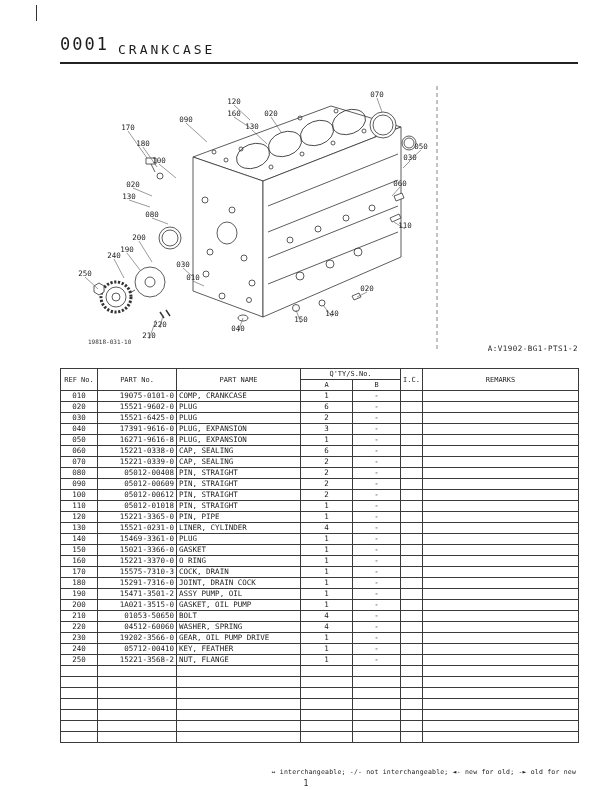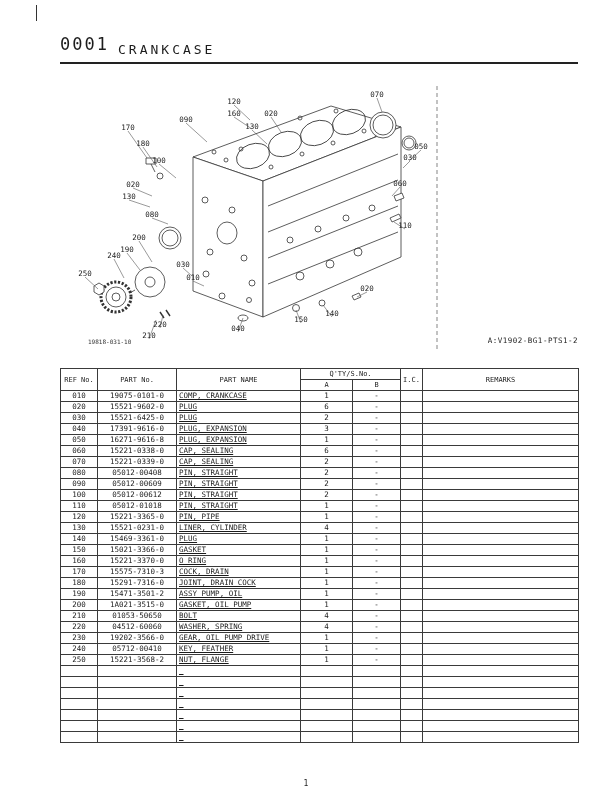--- a/index.html
+++ b/index.html
@@ -13,36 +13,36 @@
   }
   
   .hdr-code{position:absolute;left:60px;top:34px;font-size:17px;letter-spacing:2px;}
   .hdr-title{position:absolute;left:118px;top:42px;font-size:13px;letter-spacing:3px;}
   .hdr-rule{position:absolute;left:60px;top:62px;width:518px;height:2px;background:#222;}
   .corner-tick{position:absolute;left:36px;top:5px;width:1px;height:16px;background:#333;}
   
   .diagram-wrap{position:absolute;left:0;top:0;width:612px;height:364px;}
   svg text.callout{font-family:"DejaVu Sans Mono",monospace;font-size:7.5px;fill:#1c1c1c;}
   svg text.dwgno{font-family:"DejaVu Sans Mono",monospace;font-size:6px;fill:#333;}
-  .model-code{position:absolute;right:34px;top:336px;font-size:7.5px;letter-spacing:0.5px;}
+  .model-code{position:absolute;right:34px;top:344px;font-size:7.5px;letter-spacing:0.5px;}
   
   .parts-table{
     position:absolute;left:60px;top:368px;width:518px;
     border-collapse:collapse;table-layout:fixed;
   }
   .parts-table th,.parts-table td{
     border:1px solid #3a3a3a;
     font-size:7.5px;font-weight:normal;
     height:10px;line-height:10px;
     padding:0 2px;overflow:hidden;white-space:nowrap;
   }
   .parts-table th{font-size:7px;text-align:center;}
   .col-ref{text-align:center;}
-  .col-part-no{text-align:center;}
-  .col-part-name{text-align:left;text-decoration:underline;}
+  .col-part-no{text-align:right;}
+  .col-part-name{text-align:left;}
   .col-qty-a,.col-qty-b{text-align:center;}
   .col-ic,.col-remarks{text-align:center;}
   
   .footer-legend{position:absolute;right:36px;top:768px;font-size:6.5px;letter-spacing:0.2px;}
   .page-number{position:absolute;left:0;top:779px;width:100%;text-align:center;font-size:8px;}
 </style>
 </head>
 <body>
 
 <div class="page">
@@ -509,14 +509,15 @@
           <td class="col-part-no">&nbsp;</td>
           <td class="col-part-name">&nbsp;</td>
           <td class="col-qty-a">&nbsp;</td>
           <td class="col-qty-b">&nbsp;</td>
           <td class="col-ic">&nbsp;</td>
           <td class="col-remarks">&nbsp;</td>
         </tr>
       </tbody>
   </table>
 
+  <div class="footer-legend">↔ interchangeable;  -/- not interchangeable;  ◄- new for old;  -► old for new</div>
   <div class="page-number">1</div>
 </div>
 
 </body></html>

